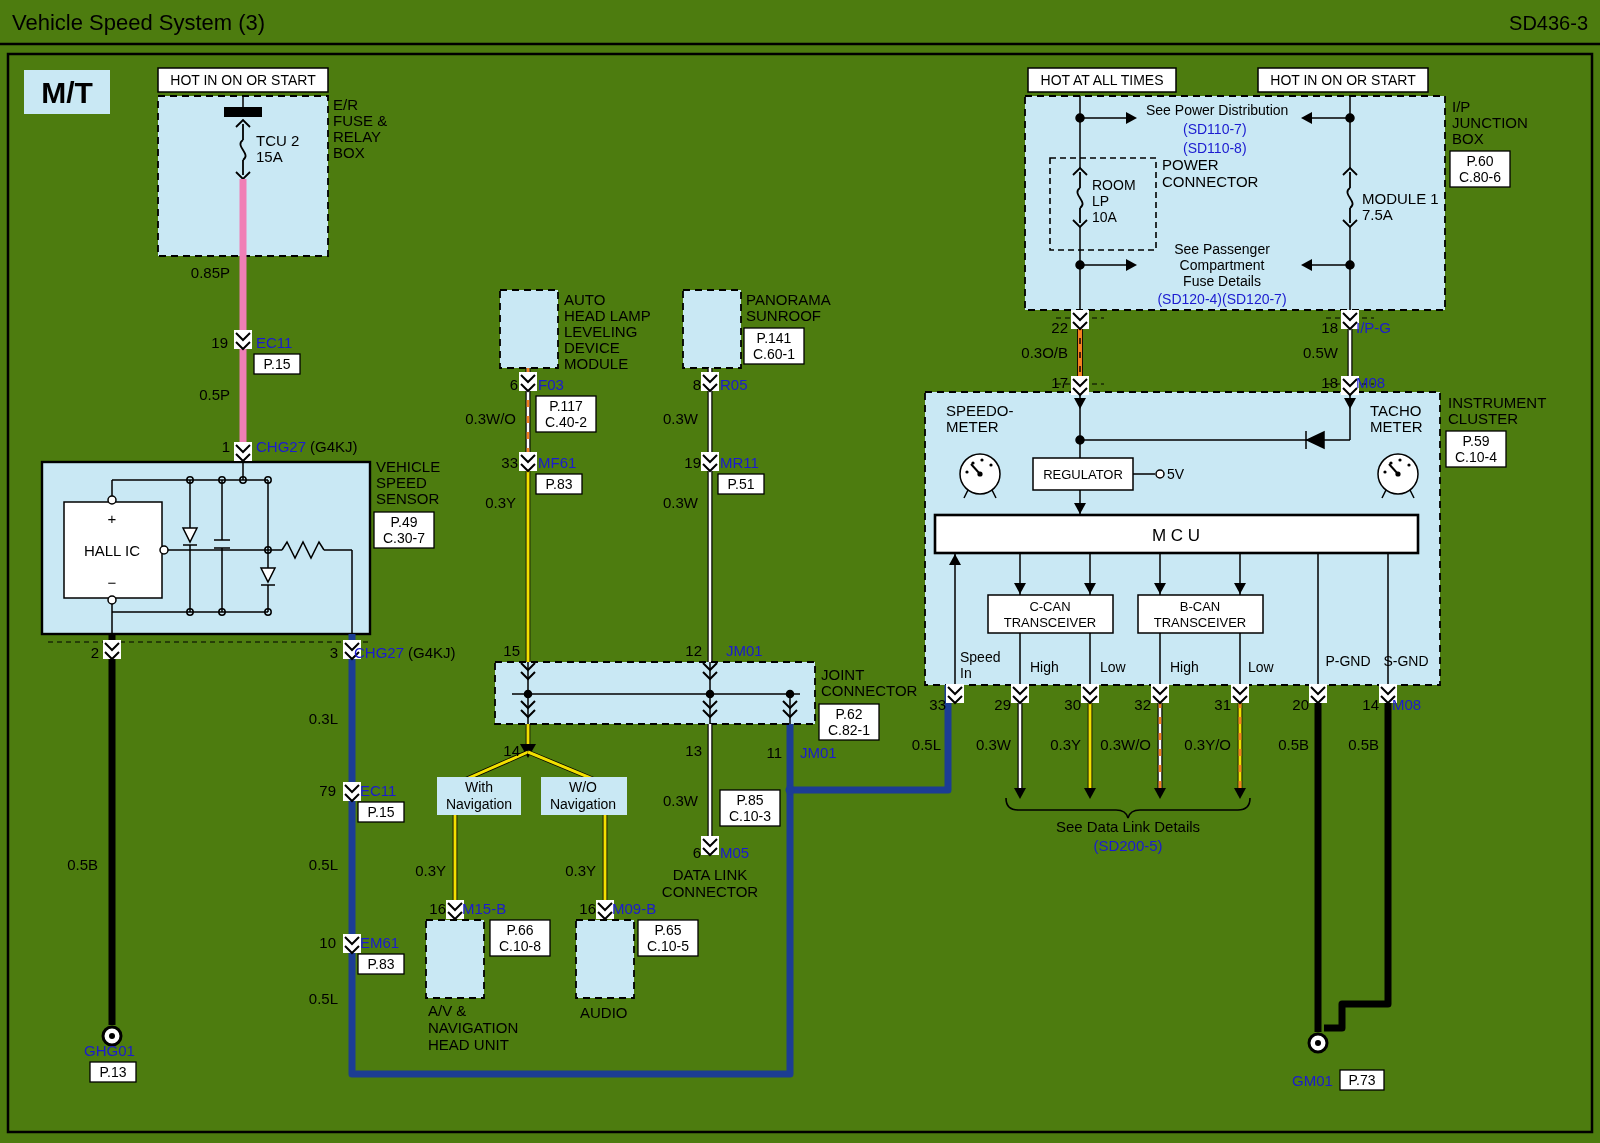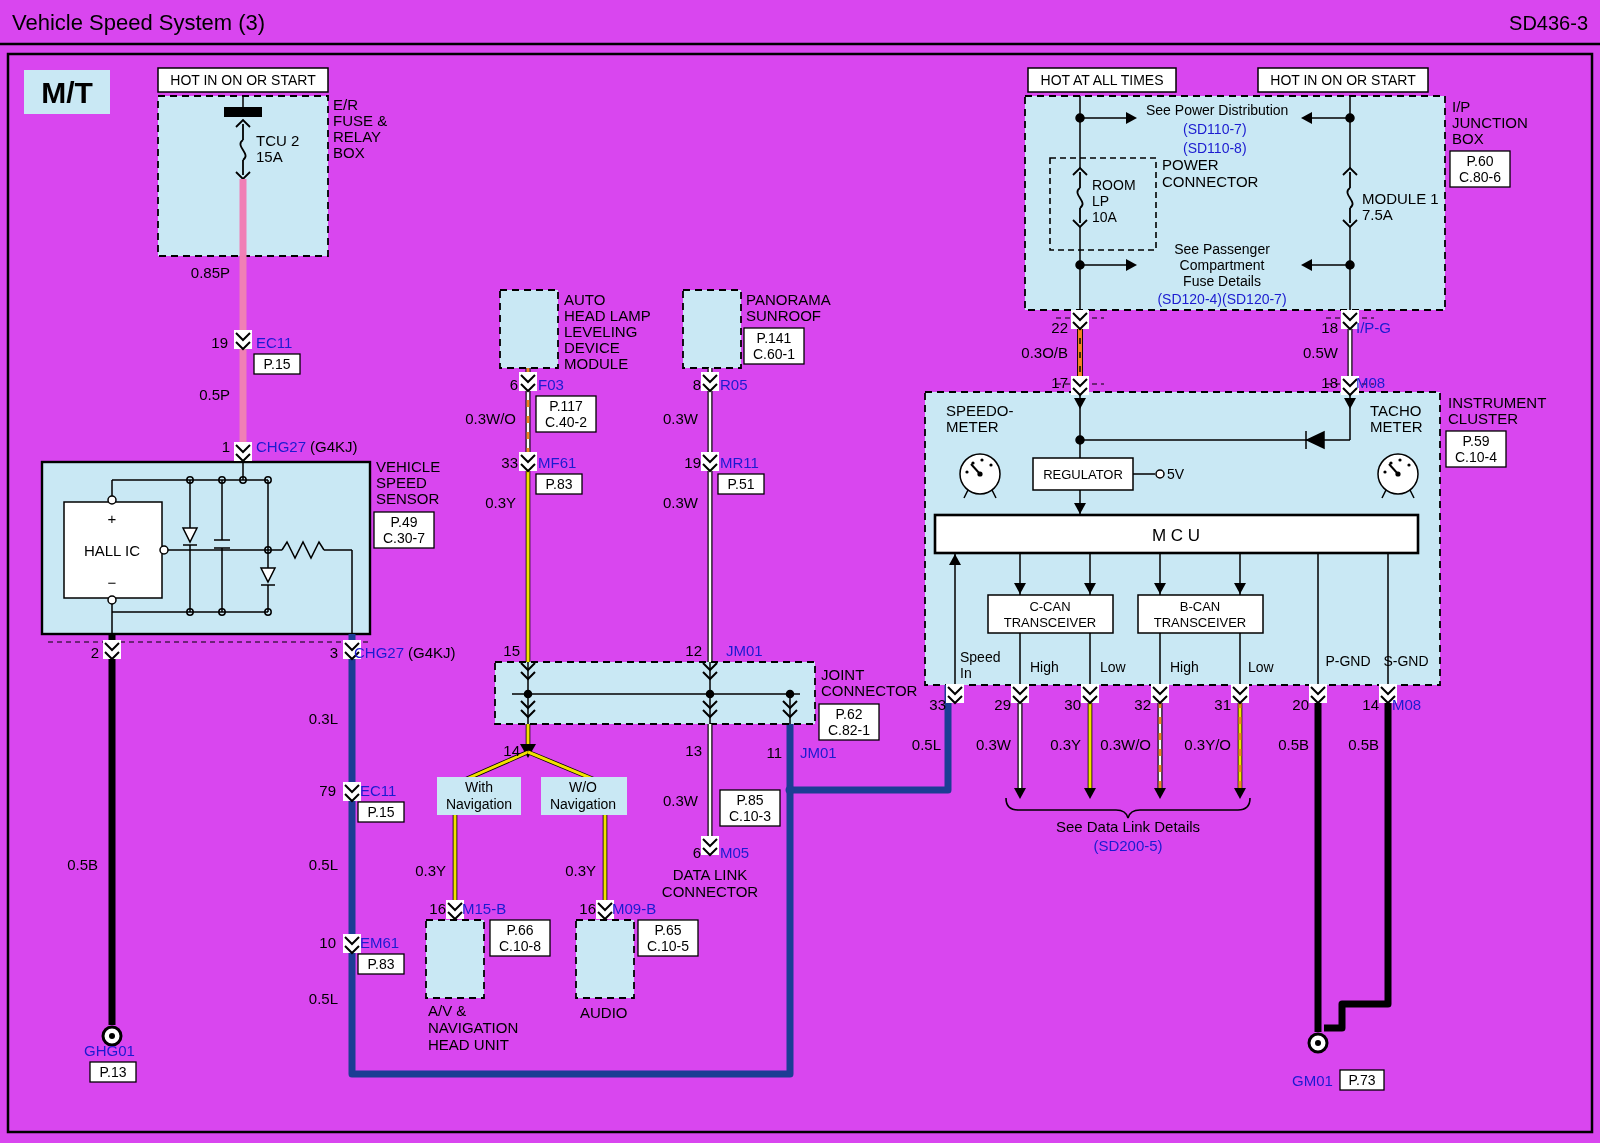--- a/index.html
+++ b/index.html
@@ -1,16 +1,16 @@
 <!DOCTYPE html>
 <html><head>
 <meta charset="utf-8">
 <style>
   html,body{margin:0;padding:0;background:#fff}
-  .stage{position:relative;width:1600px;height:1143px;background:#d946ef}
+  .stage{position:relative;width:1600px;height:1143px;background:#4d7c0f}
   svg text{font-family:"Liberation Sans","DejaVu Sans",sans-serif;font-size:15px;fill:#000}
   .f13{font-size:13px}.f14{font-size:14px}.f17{font-size:17px}.f20{font-size:20px}.f22{font-size:22px}
   .f30{font-size:30px;font-weight:bold}
   .mid{text-anchor:middle}.end{text-anchor:end}
   .lnk{fill:#1b1bd0}
   .refbox{fill:#fff;stroke:#000;stroke-width:1.3}
   .wbox{fill:#fff;stroke:#000;stroke-width:1.5}
   .dbox{fill:#c9e8f4;stroke:#000;stroke-width:1.8;stroke-dasharray:7 5}
   .sbox{fill:#c9e8f4;stroke:#000;stroke-width:2.4}
   .lb{fill:#c9e8f4}

